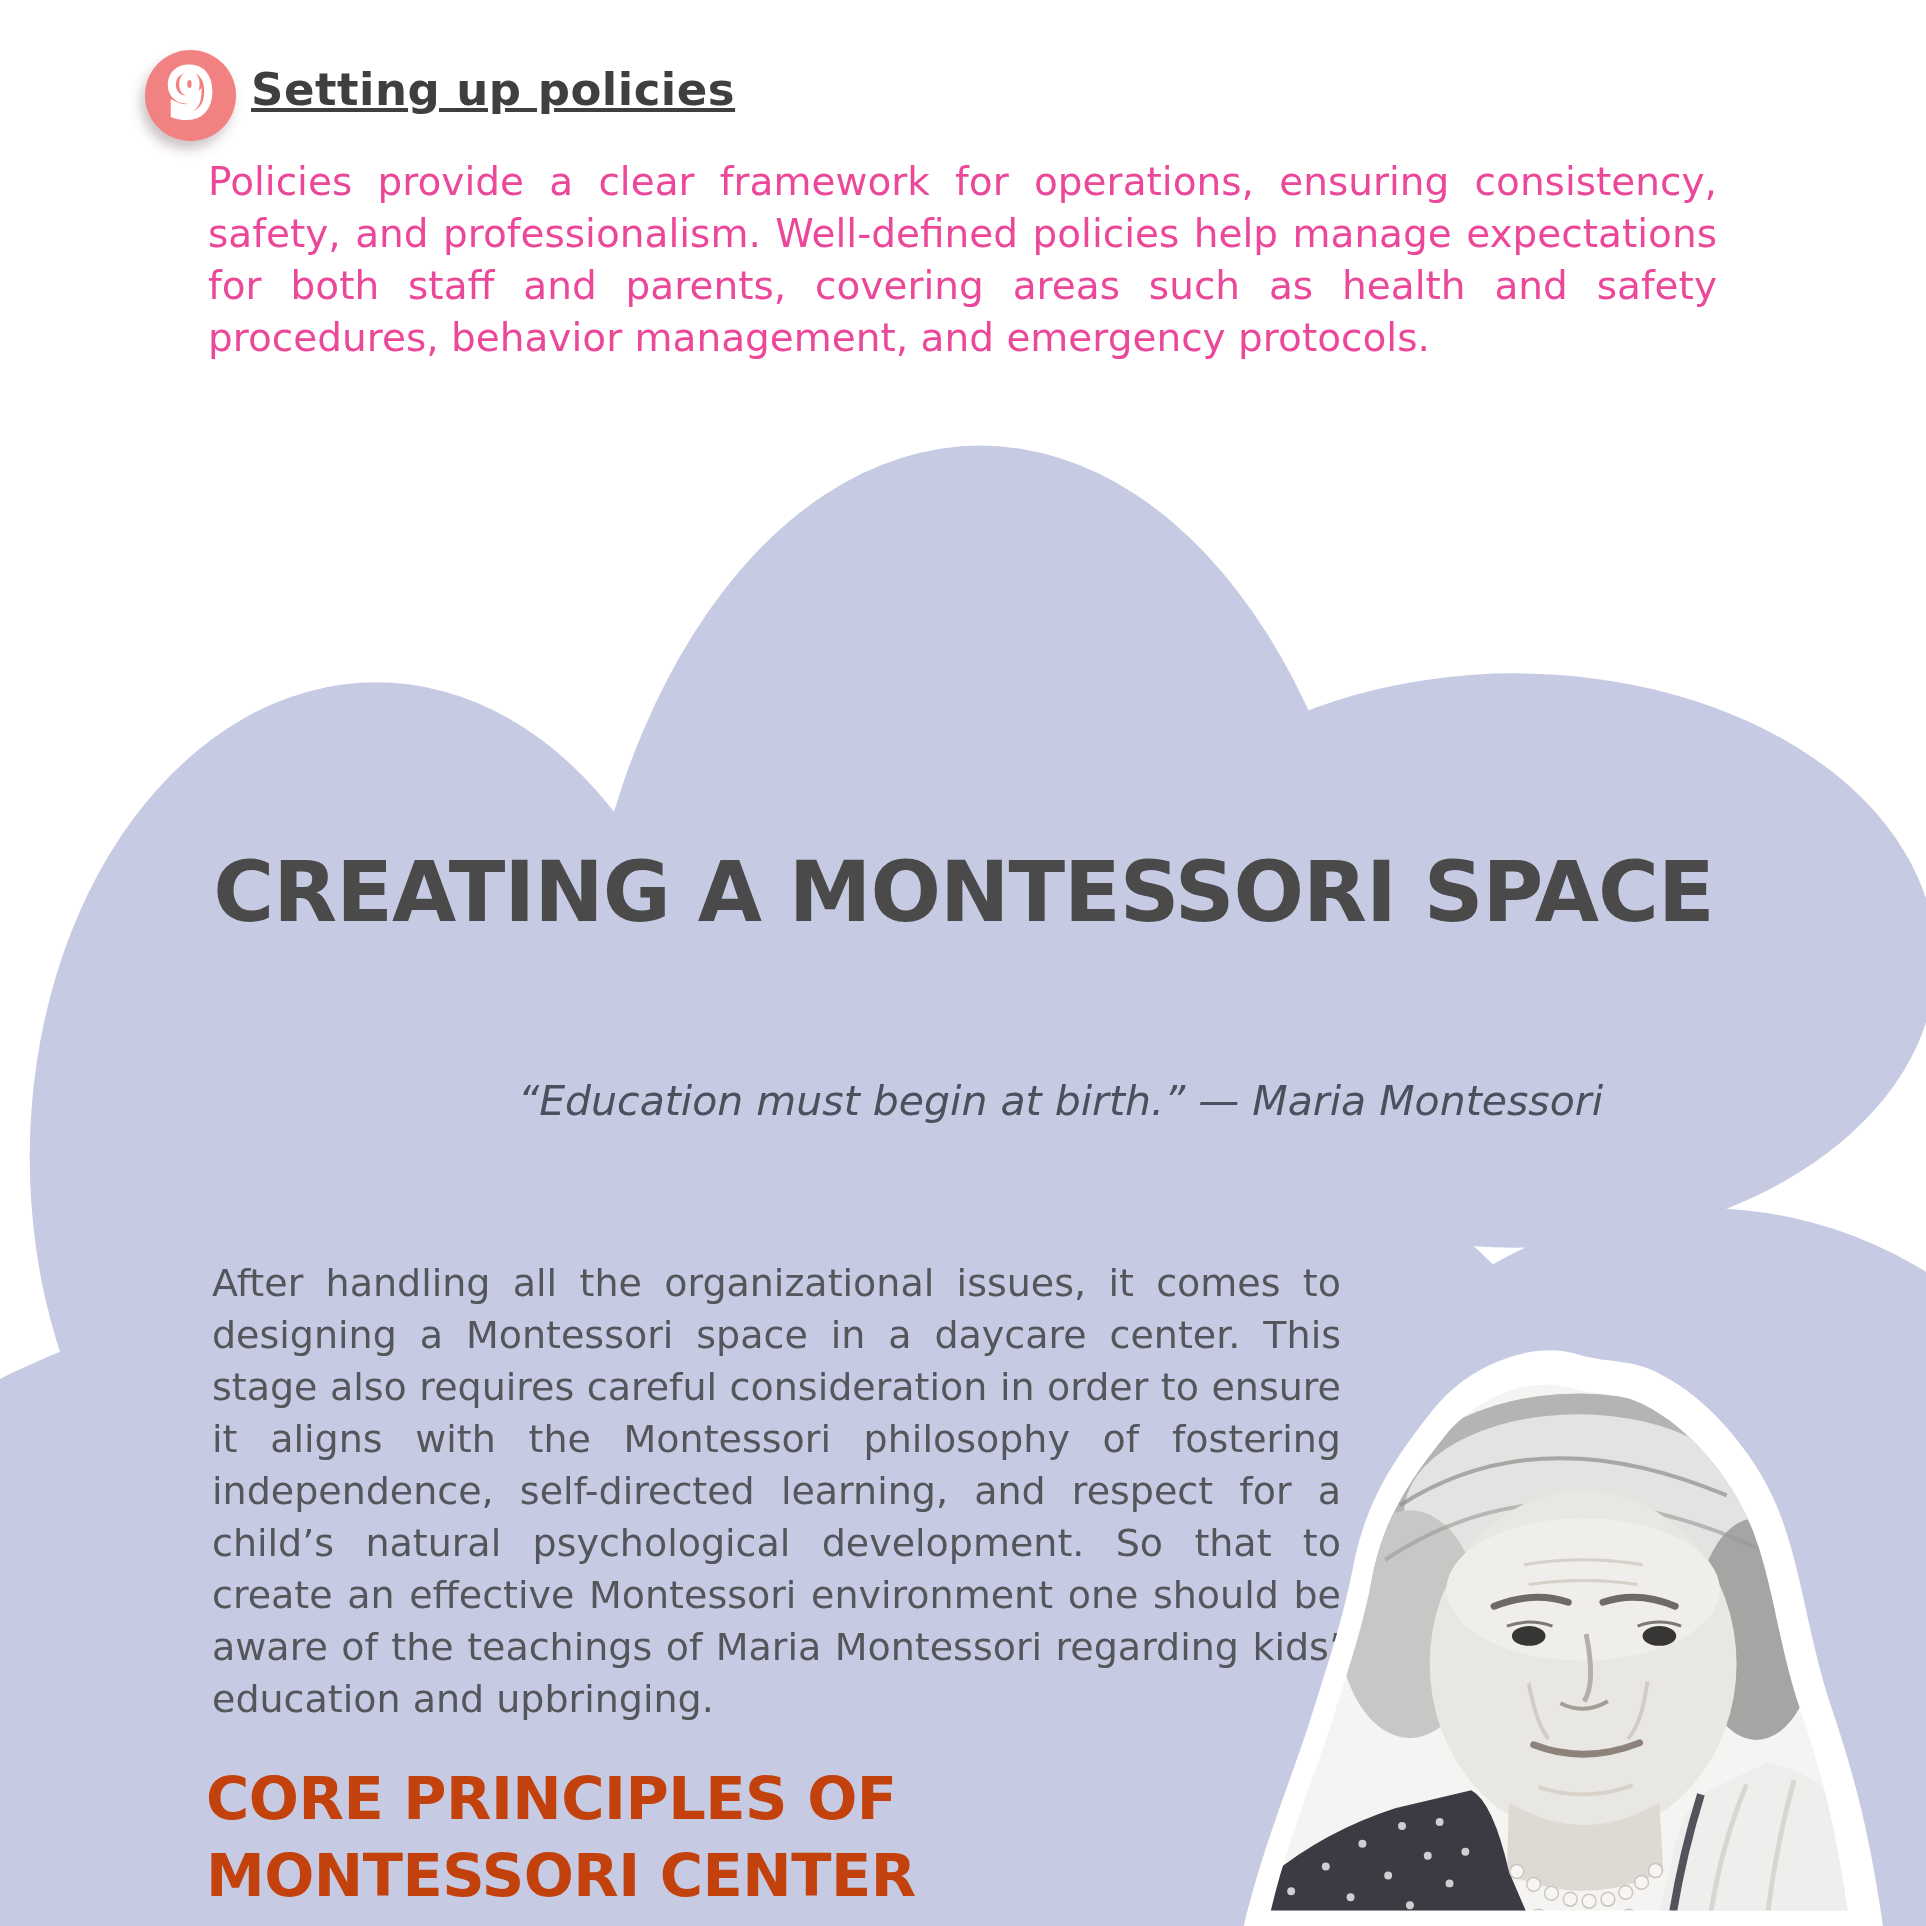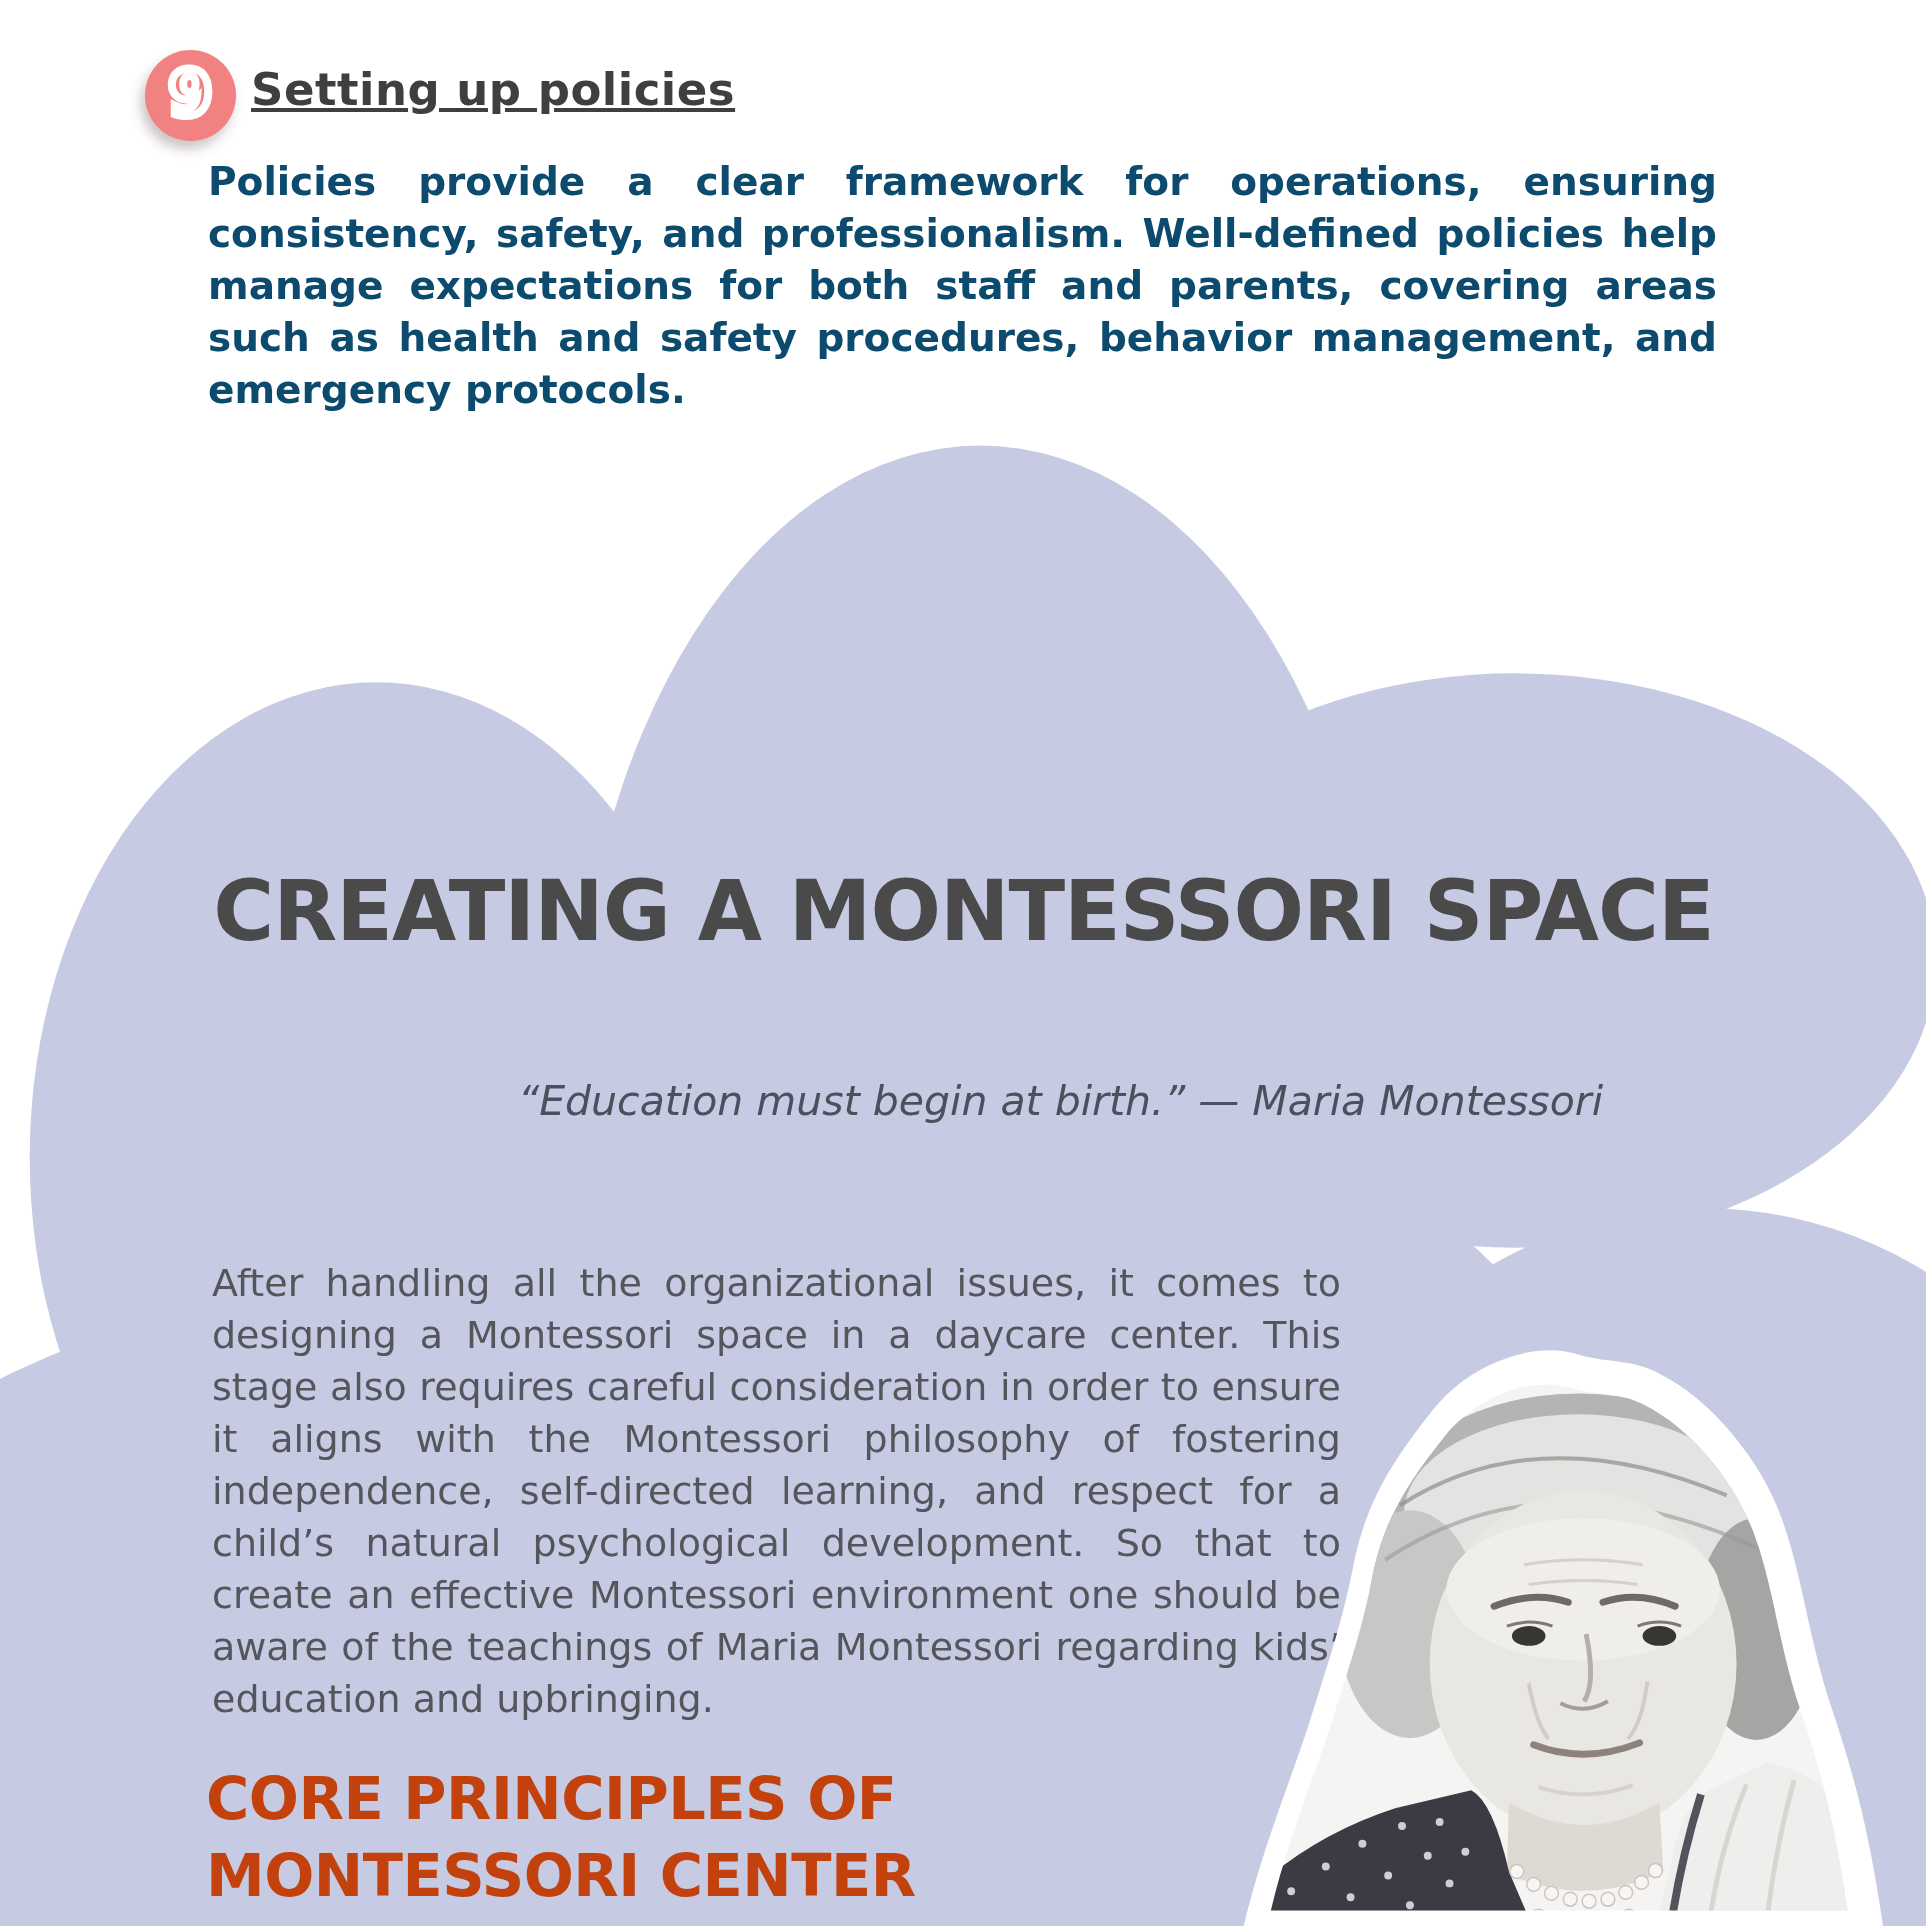--- a/index.html
+++ b/index.html
@@ -25,33 +25,32 @@
     color:var(--badge-color);
     -webkit-text-stroke:8px #ffffff;
     transform:translateY(-2px);
   }
   .section-title{
     position:absolute;left:251px;top:63px;
     font-size:45px;font-weight:700;color:#3f3f3f;letter-spacing:0.5px;text-decoration:underline;
   }
   .intro-par{
     position:absolute;left:208px;top:156px;width:1509px;
-    font-size:39px;line-height:52px;color:#0c4a6e;
+    font-size:39px;line-height:52px;color:#ec4899;
     text-align:justify;
-    font-weight:bold;
   }
   
   .cloud-svg{position:absolute;left:0;top:0;z-index:0;}
   .cloud-svg ellipse{fill:var(--cloud-color);}
   .cloud-content{position:absolute;left:0;top:0;width:100%;height:100%;z-index:1;}
   .main-title{
     position:absolute;left:0;top:838px;width:100%;
     text-align:center;
     font-size:83px;line-height:109px;font-weight:800;
-    color:#4a4a4a;letter-spacing:-1px;margin-top:19px;
+    color:#4a4a4a;letter-spacing:-1px;
   }
   .quote{
     position:absolute;right:202px;top:1077px;left:396px;
     text-align:center;
     font-size:41px;font-style:italic;color:#4b505c;
   }
   .body-par{
     position:absolute;left:212px;top:1226px;width:1129px;
     font-size:38px;line-height:52px;color:#54565b;
     text-align:justify;

